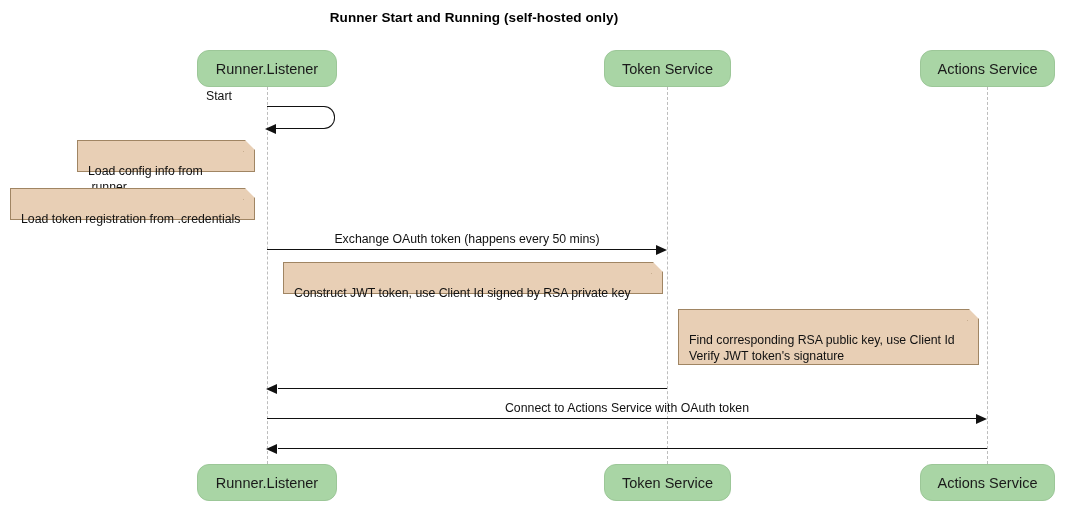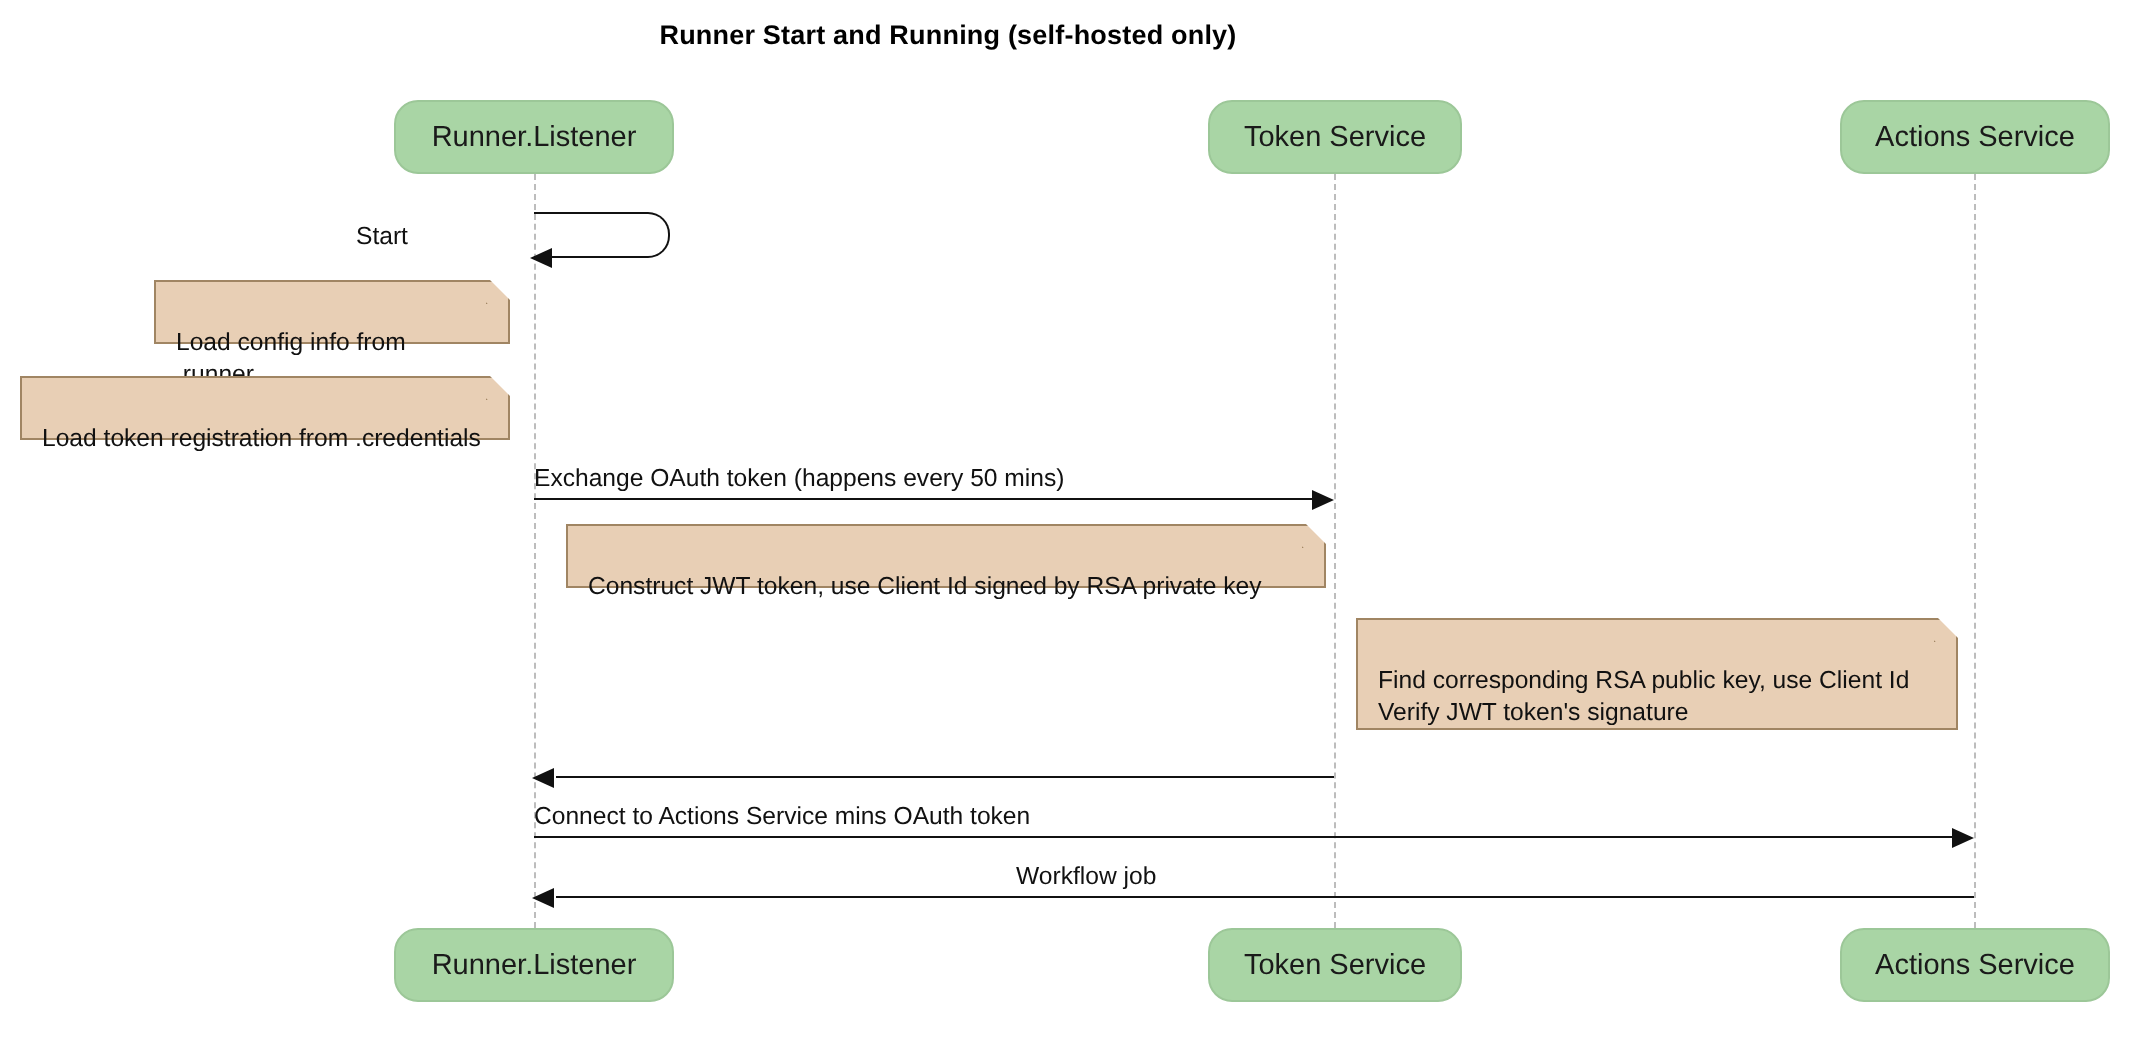--- a/index.html
+++ b/index.html
@@ -109,21 +109,21 @@
     height: 0;
     border-top: 5px solid transparent;
     border-bottom: 5px solid transparent;
     border-right: 11px solid #111111;
   }
   .msg-label {
     position: absolute;
     font-size: 12.3px;
     color: #111111;
     white-space: nowrap;
-    text-align: left;
+    text-align: center;
   }
   .self-loop {
     position: absolute;
     box-sizing: border-box;
     border: 1.4px solid #111111;
     border-left: none;
     border-radius: 0 11px 11px 0;
     background: transparent;
   }
 </style>
@@ -143,21 +143,21 @@
   </div>
   <div class="participant" style="left:604px; top:50px; width:127px;">
     <span>Token Service</span>
   </div>
   <div class="participant" style="left:920px; top:50px; width:135px;">
     <span>Actions Service</span>
   </div>
 
   <div class="self-loop" style="left:267px; top:106px; width:68px; height:23px;"></div>
   <div class="arrow-left" style="left:265px; top:124px;"></div>
-  <div class="msg-label" style="left:178px; top:111px; width:82px; text-align:left;">Start</div>
+  <div class="msg-label" style="left:178px; top:89px; width:82px; text-align:center;">Start</div>
 
   <div class="note" style="left:77px; top:140px; width:178px; height:32px;">
     <span>Load config info from .runner</span>
     <span class="fold"></span>
     <span class="fold-edge"></span>
   </div>
 
   <div class="note" style="left:10px; top:188px; width:245px; height:32px;">
     <span>Load token registration from .credentials</span>
     <span class="fold"></span>
@@ -179,25 +179,24 @@
 Verify JWT token's signature</span>
     <span class="fold"></span>
     <span class="fold-edge"></span>
   </div>
 
   <div class="msg-line" style="left:278px; top:388px; width:389px;"></div>
   <div class="arrow-left" style="left:266px; top:384px;"></div>
 
   <div class="msg-line" style="left:267px; top:418px; width:710px;"></div>
   <div class="arrow-right" style="left:976px; top:414px;"></div>
-  <div class="msg-label" style="left:267px; top:401px; width:720px;">Connect to Actions Service mins OAuth token</div>
+  <div class="msg-label" style="left:267px; top:401px; width:720px;">Connect to Actions Service with OAuth token</div>
 
   <div class="msg-line" style="left:278px; top:448px; width:709px;"></div>
   <div class="arrow-left" style="left:266px; top:444px;"></div>
-  <div class="msg-label" style="left:508px; top:431px; width:240px;">Workflow job</div>
 
   <div class="participant" style="left:197px; top:464px; width:140px;">
     <span>Runner.Listener</span>
   </div>
   <div class="participant" style="left:604px; top:464px; width:127px;">
     <span>Token Service</span>
   </div>
   <div class="participant" style="left:920px; top:464px; width:135px;">
     <span>Actions Service</span>
   </div>

